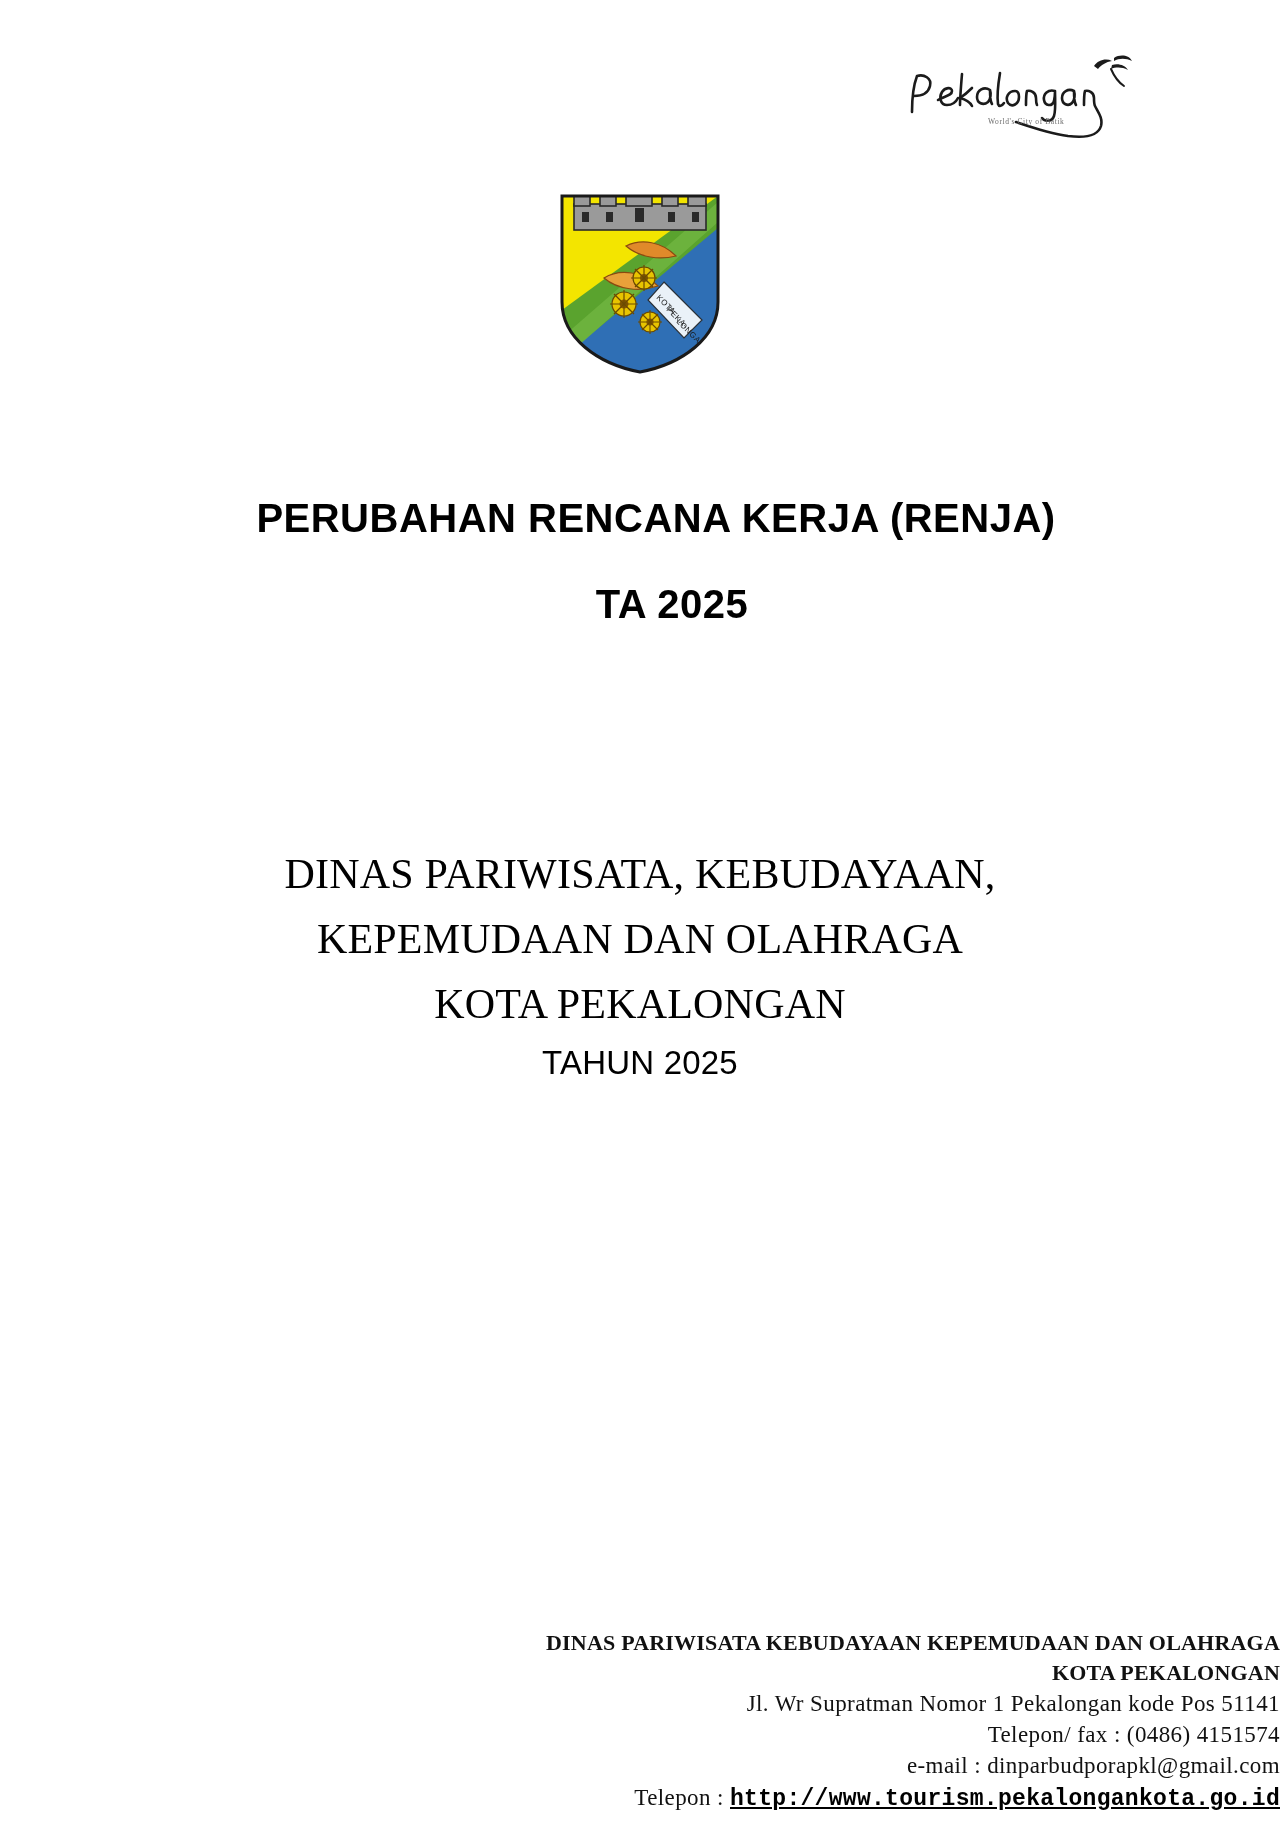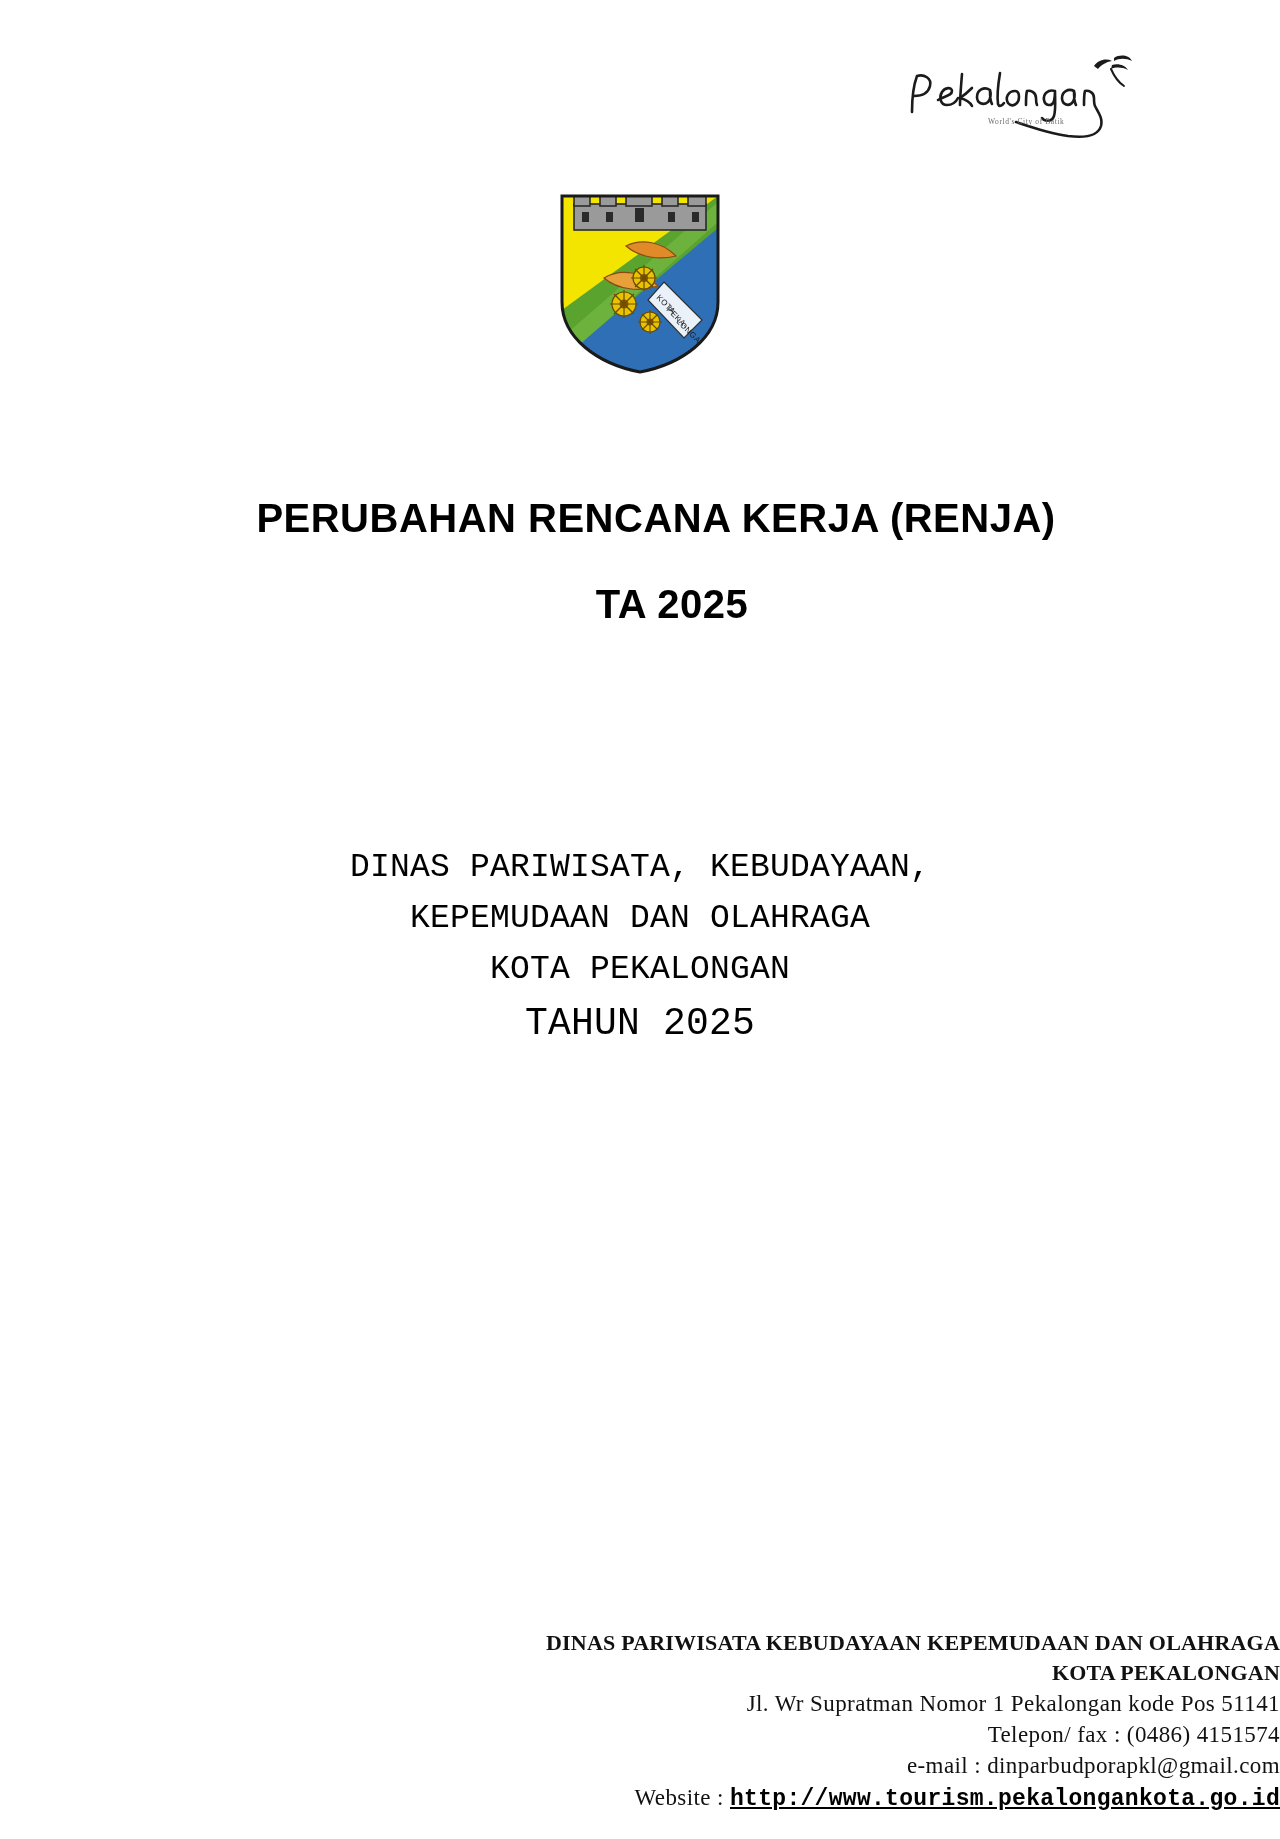--- a/index.html
+++ b/index.html
@@ -70,29 +70,29 @@
 
   
   .dept-block {
     position: absolute;
     top: 842px;
     left: 0;
     width: 1280px;
     text-align: center;
   }
   .dept-line {
-    font-family: Liberation Mono, monospace;
-    font-size: 33px;
+    font-family: Liberation Serif, serif;
+    font-size: 42px;
     line-height: 1.55;
     color: #000;
     letter-spacing: 0.2px;
   }
   .dept-line.serif-num {
-    font-family: Liberation Mono, monospace;
-    font-size: 38px;
+    font-family: Liberation Sans, sans-serif;
+    font-size: 33px;
     text-align: center;
   }
 
   
   .footer {
     position: absolute;
     bottom: 24px;
     left: 0;
     width: 1280px;
     text-align: right;
@@ -263,16 +263,16 @@
     <div class="dept-line">KOTA PEKALONGAN</div>
     <div class="dept-line serif-num">TAHUN 2025</div>
   </div>
 
   <div class="footer">
     <div class="footer-line bold">DINAS PARIWISATA KEBUDAYAAN KEPEMUDAAN DAN OLAHRAGA</div>
     <div class="footer-line bold">KOTA PEKALONGAN</div>
     <div class="footer-line addr">Jl. Wr Supratman Nomor 1  Pekalongan kode Pos 51141</div>
     <div class="footer-line">Telepon/ fax  : (0486) 4151574</div>
     <div class="footer-line">e-mail : dinparbudporapkl@gmail.com</div>
-    <div class="footer-line"><span>Website : </span><span class="footer-link">http://www.tourism.pekalongankota.go.id</span></div>
+    <div class="footer-line"><span>Telepon : </span><span class="footer-link">http://www.tourism.pekalongankota.go.id</span></div>
   </div>
 
 </div>
 
 </body></html>

